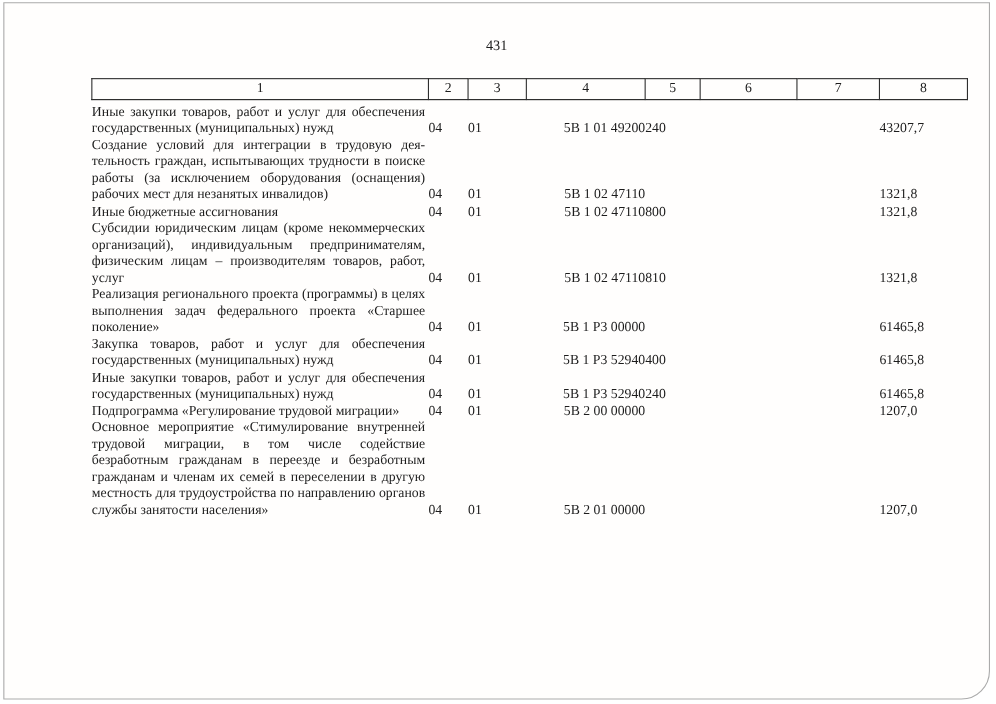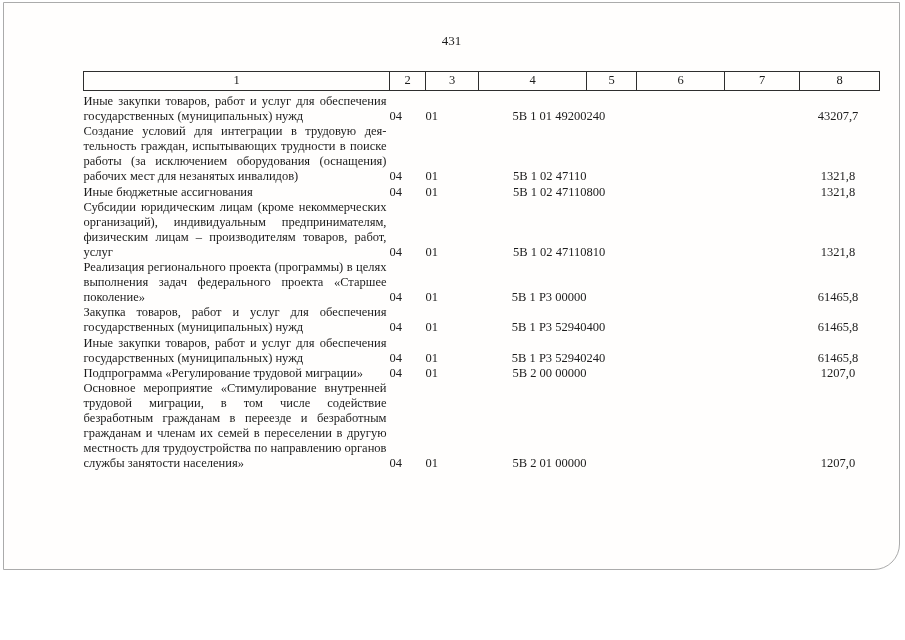--- a/index.html
+++ b/index.html
@@ -6,21 +6,21 @@
   body {
     width: 905px; height: 640px;
     background: #ffffff;
     font-family: "Liberation Serif", serif;
     color: #1c1c1c;
     position: relative;
     overflow: hidden;
   }
   .page {
     position: absolute; left: 3px; top: 2px;
-    width: 897px; height: 568px;
+    width: 897px; height: 634px;
     border: 1px solid #ababab;
     border-bottom-right-radius: 26px;
     background: #fffefd;
     box-sizing: border-box;
   }
   .pageno {
     position: absolute; top: 30px; left: 0; width: 100%;
     text-align: center;
     font-size: 13px;
   }
@@ -50,21 +50,21 @@
   tbody td {
     vertical-align: bottom;
     padding: 0;
     line-height: 15.1px;
   }
   tbody tr:first-child td { padding-top: 3px; }
   td.c1 { text-align: justify; padding-right: 3px; hyphens: manual; }
   td.c2, td.c3, td.c5 { text-align: left; }
   td.c4 { text-align: right; white-space: nowrap; }
   td.c6, td.c7 { text-align: center; }
-  td.c8 { text-align: center; padding-right: 3px; white-space: nowrap; }
+  td.c8 { text-align: left; padding-right: 3px; white-space: nowrap; }
 </style>
 </head>
 <body>
 
 <div class="page">
   <div class="pageno">431</div>
 
   <table class="budget">
     <colgroup>
       <col class="w1">

